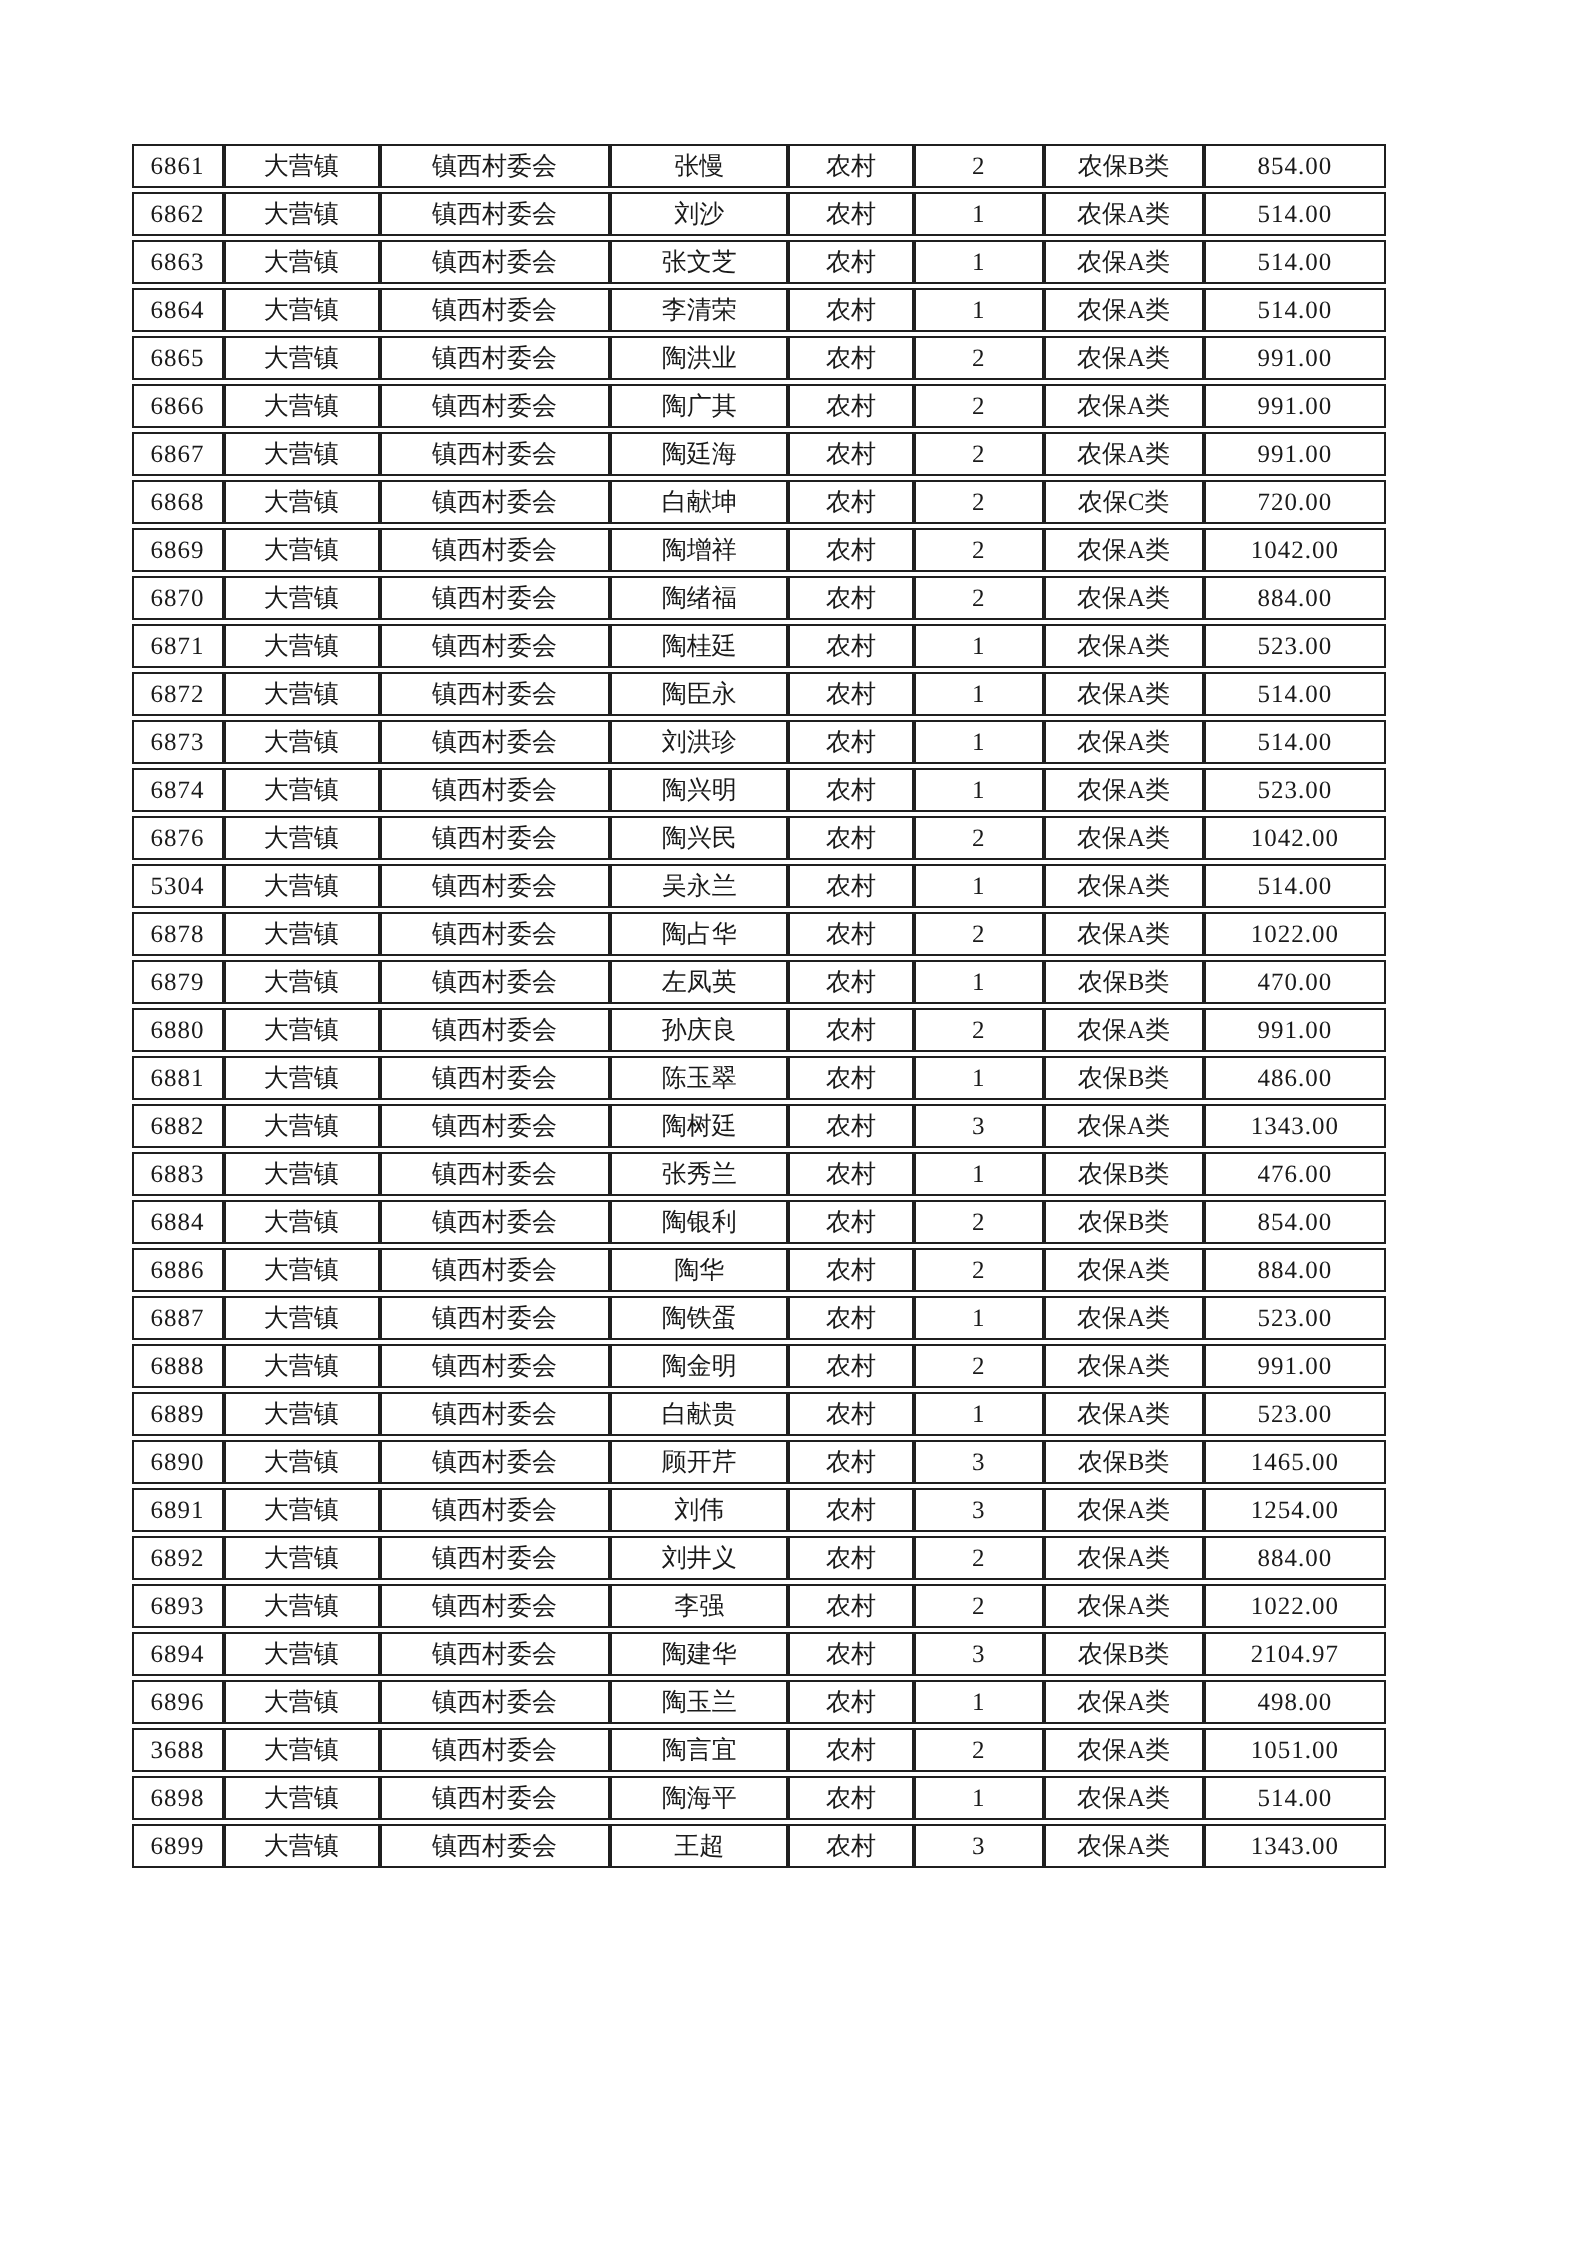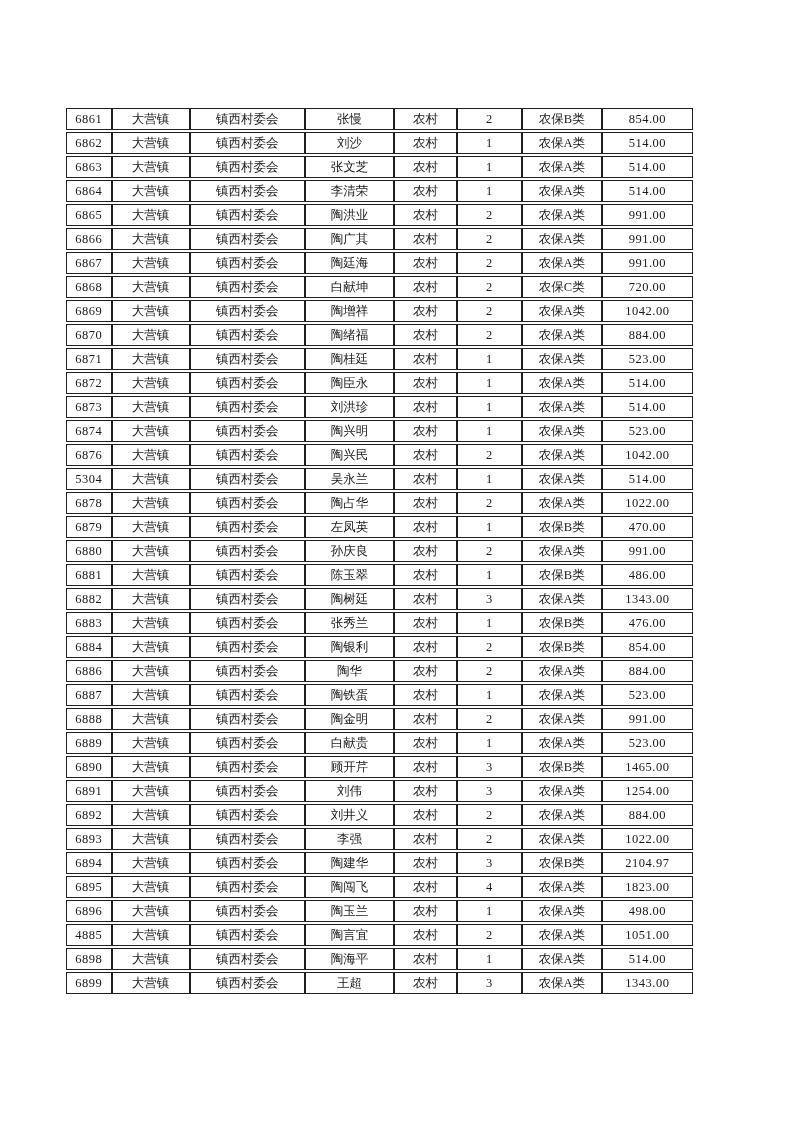--- a/index.html
+++ b/index.html
@@ -11,21 +11,20 @@
     height: 1122px;
     background: #ffffff;
     position: relative;
     overflow: hidden;
     font-family: "Liberation Serif", "DejaVu Serif", serif;
   }
   .page {
     position: absolute;
     inset: 0;
     background: #ffffff;
-    margin-top: 36px;
   }
   table.records {
     position: absolute;
     left: 66px;
     top: 70px;
     width: 627px;
     table-layout: fixed;
     border-collapse: separate;
     border-spacing: 0 2px;
     font-size: 12.5px;
@@ -378,41 +377,31 @@
           <td class="num">6894</td>
           <td>大营镇</td>
           <td>镇西村委会</td>
           <td>陶建华</td>
           <td>农村</td>
           <td class="num">3</td>
           <td>农保B类</td>
           <td class="num">2104.97</td>
         </tr>
         <tr>
-          <td class="num">6895</td>
-          <td>大营镇</td>
-          <td>镇西村委会</td>
-          <td>陶闯飞</td>
-          <td>农村</td>
-          <td class="num">4</td>
-          <td>农保A类</td>
-          <td class="num">1823.00</td>
-        </tr>
-        <tr>
           <td class="num">6896</td>
           <td>大营镇</td>
           <td>镇西村委会</td>
           <td>陶玉兰</td>
           <td>农村</td>
           <td class="num">1</td>
           <td>农保A类</td>
           <td class="num">498.00</td>
         </tr>
         <tr>
-          <td class="num">4885</td>
+          <td class="num">3688</td>
           <td>大营镇</td>
           <td>镇西村委会</td>
           <td>陶言宜</td>
           <td>农村</td>
           <td class="num">2</td>
           <td>农保A类</td>
           <td class="num">1051.00</td>
         </tr>
         <tr>
           <td class="num">6898</td>

